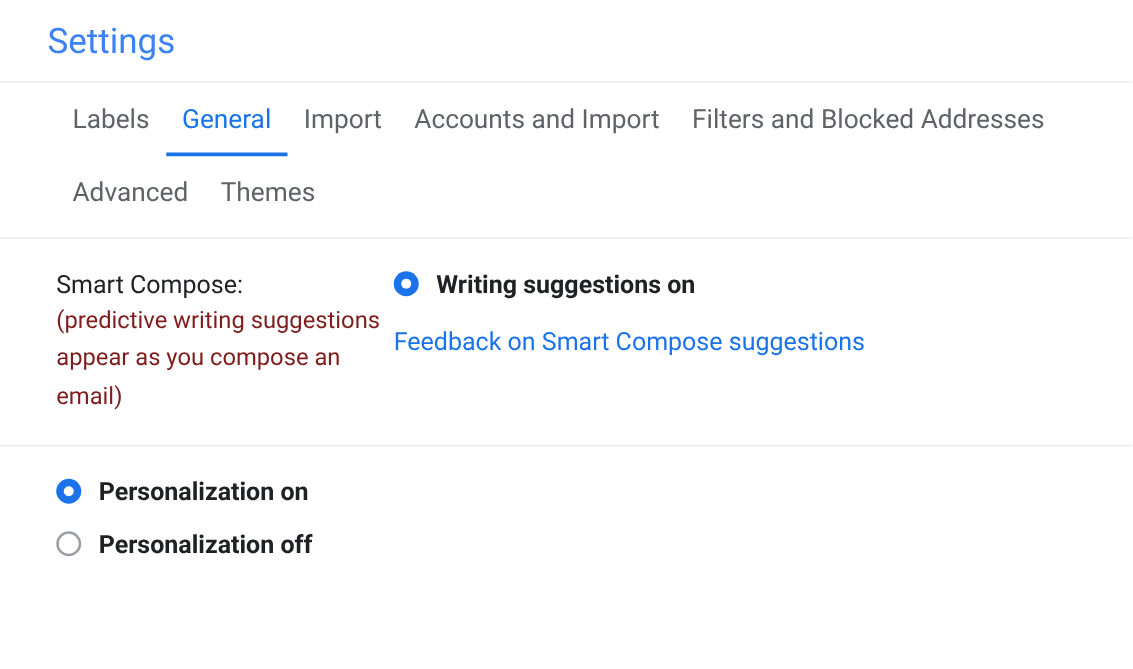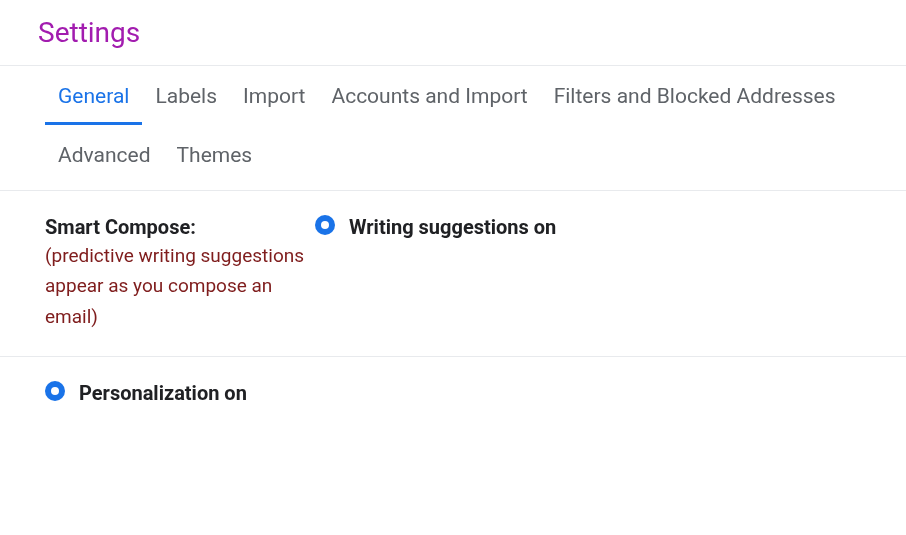--- a/index.html
+++ b/index.html
@@ -12,21 +12,21 @@
       background: #fff;
       color: #202124;
       width: 906px;
       height: 535px;
       overflow: hidden;
     }
     .page-title {
       font-size: 28px;
       font-weight: 400;
       padding: 16px 0 16px 38px;
-      color: #a21caf;
+      color: #3b82f6;
     }
     .divider-top {
       border-top: 1px solid #e8eaed;
     }
     .tabs-container {
       padding: 0 0 0 45px;
     }
     .tabs-row {
       display: flex;
       flex-wrap: wrap;
@@ -59,36 +59,36 @@
     .setting-section:last-child {
       border-bottom: none;
     }
     .setting-label-col {
       width: 270px;
       flex-shrink: 0;
       padding-right: 10px;
     }
     .setting-title {
       font-size: 20px;
-      font-weight: 700;
+      font-weight: 400;
       color: #202124;
       margin-bottom: 2px;
     }
     .setting-desc {
       font-size: 19px;
       font-weight: 400;
       color: #7f1d1d;
       line-height: 1.6;
     }
     .setting-options-col {
       flex: 1;
     }
     .radio-row {
       display: flex;
-      align-items: flex-start;
+      align-items: center;
       margin-bottom: 18px;
     }
     .radio-row:last-of-type {
       margin-bottom: 8px;
     }
     .radio {
       width: 20px;
       height: 20px;
       border-radius: 50%;
       margin-right: 14px;
@@ -131,22 +131,22 @@
   </style>
 </head>
 <body>
 
 <h1 class="page-title">Settings</h1>
 
 <div class="divider-top"></div>
 
 <div class="tabs-container">
   <div class="tabs-row">
+    <div class="tab">Labels</div>
     <div class="tab active">General</div>
-    <div class="tab">Labels</div>
     <div class="tab">Import</div>
     <div class="tab">Accounts and Import</div>
     <div class="tab">Filters and Blocked Addresses</div>
   </div>
   <div class="tabs-row tabs-row2">
     <div class="tab">Advanced</div>
     <div class="tab">Themes</div>
   </div>
 </div>
 
@@ -155,23 +155,28 @@
 <div class="setting-section">
   <div class="setting-label-col">
     <div class="setting-title">Smart Compose:</div>
     <div class="setting-desc">(predictive writing suggestions appear as you compose an email)</div>
   </div>
   <div class="setting-options-col">
     <div class="radio-row">
       <div class="radio checked"></div>
       <div class="radio-label">Writing suggestions on</div>
     </div>
+    <div class="feedback-link">Feedback on Smart Compose suggestions</div>
   </div>
 </div>
 
 <div class="setting-section">
   <div class="setting-options-col">
     <div class="radio-row">
       <div class="radio checked"></div>
       <div class="radio-label">Personalization on</div>
     </div>
+    <div class="radio-row">
+      <div class="radio unchecked"></div>
+      <div class="radio-label">Personalization off</div>
+    </div>
   </div>
 </div>
 
 </body></html>

